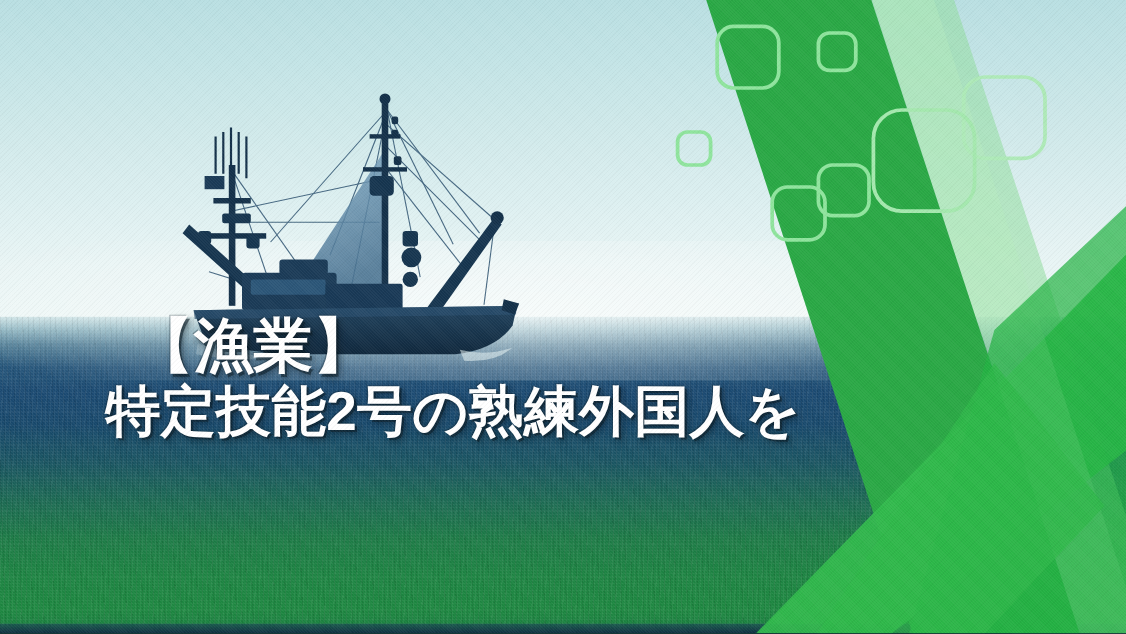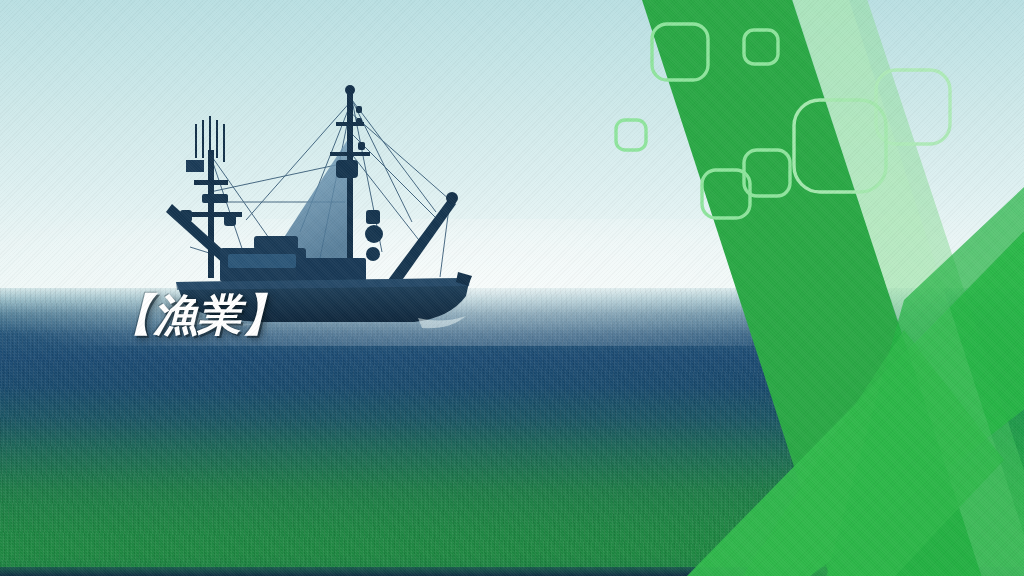--- a/index.html
+++ b/index.html
@@ -127,24 +127,23 @@
     width: 720px;
     color: #ffffff;
     font-weight: 700;
     letter-spacing: 0.01em;
     text-shadow:
        2px 2px 0 rgba(10,25,35,0.55),
       -1px -1px 0 rgba(10,25,35,0.30),
        3px 3px 7px rgba(5,18,28,0.55);
   }
   .line-tag {
-    font-size: 44px;
+    font-size: 54px;
     line-height: 54px;
-    margin-left: 13px;
-    font-style: italic;
+    margin-left: 26px;
   }
   .line-main {
     font-size: 50px;
     line-height: 64px;
     white-space: nowrap;
   }
   .line-main.second { margin-left: 2px; }
 </style>
 </head>
 <body>
@@ -272,16 +271,17 @@
           <rect x="190" y="100" width="92" height="92" rx="26" stroke="#a4e8ae"></rect>
         </g>
 
         <path d="M25 -40 L175 -40 L392 620 L240 620 Z" fill="url(#none)" opacity="0"></path>
       </g>
     </svg>
   </div>
 
   <div class="headline">
     <div class="line-tag">【漁業】</div>
+    <div class="line-main first">特定技能2号の熟練外国人を</div>
   </div>
 
   <div class="grain"></div>
 </div>
 
 </body></html>

